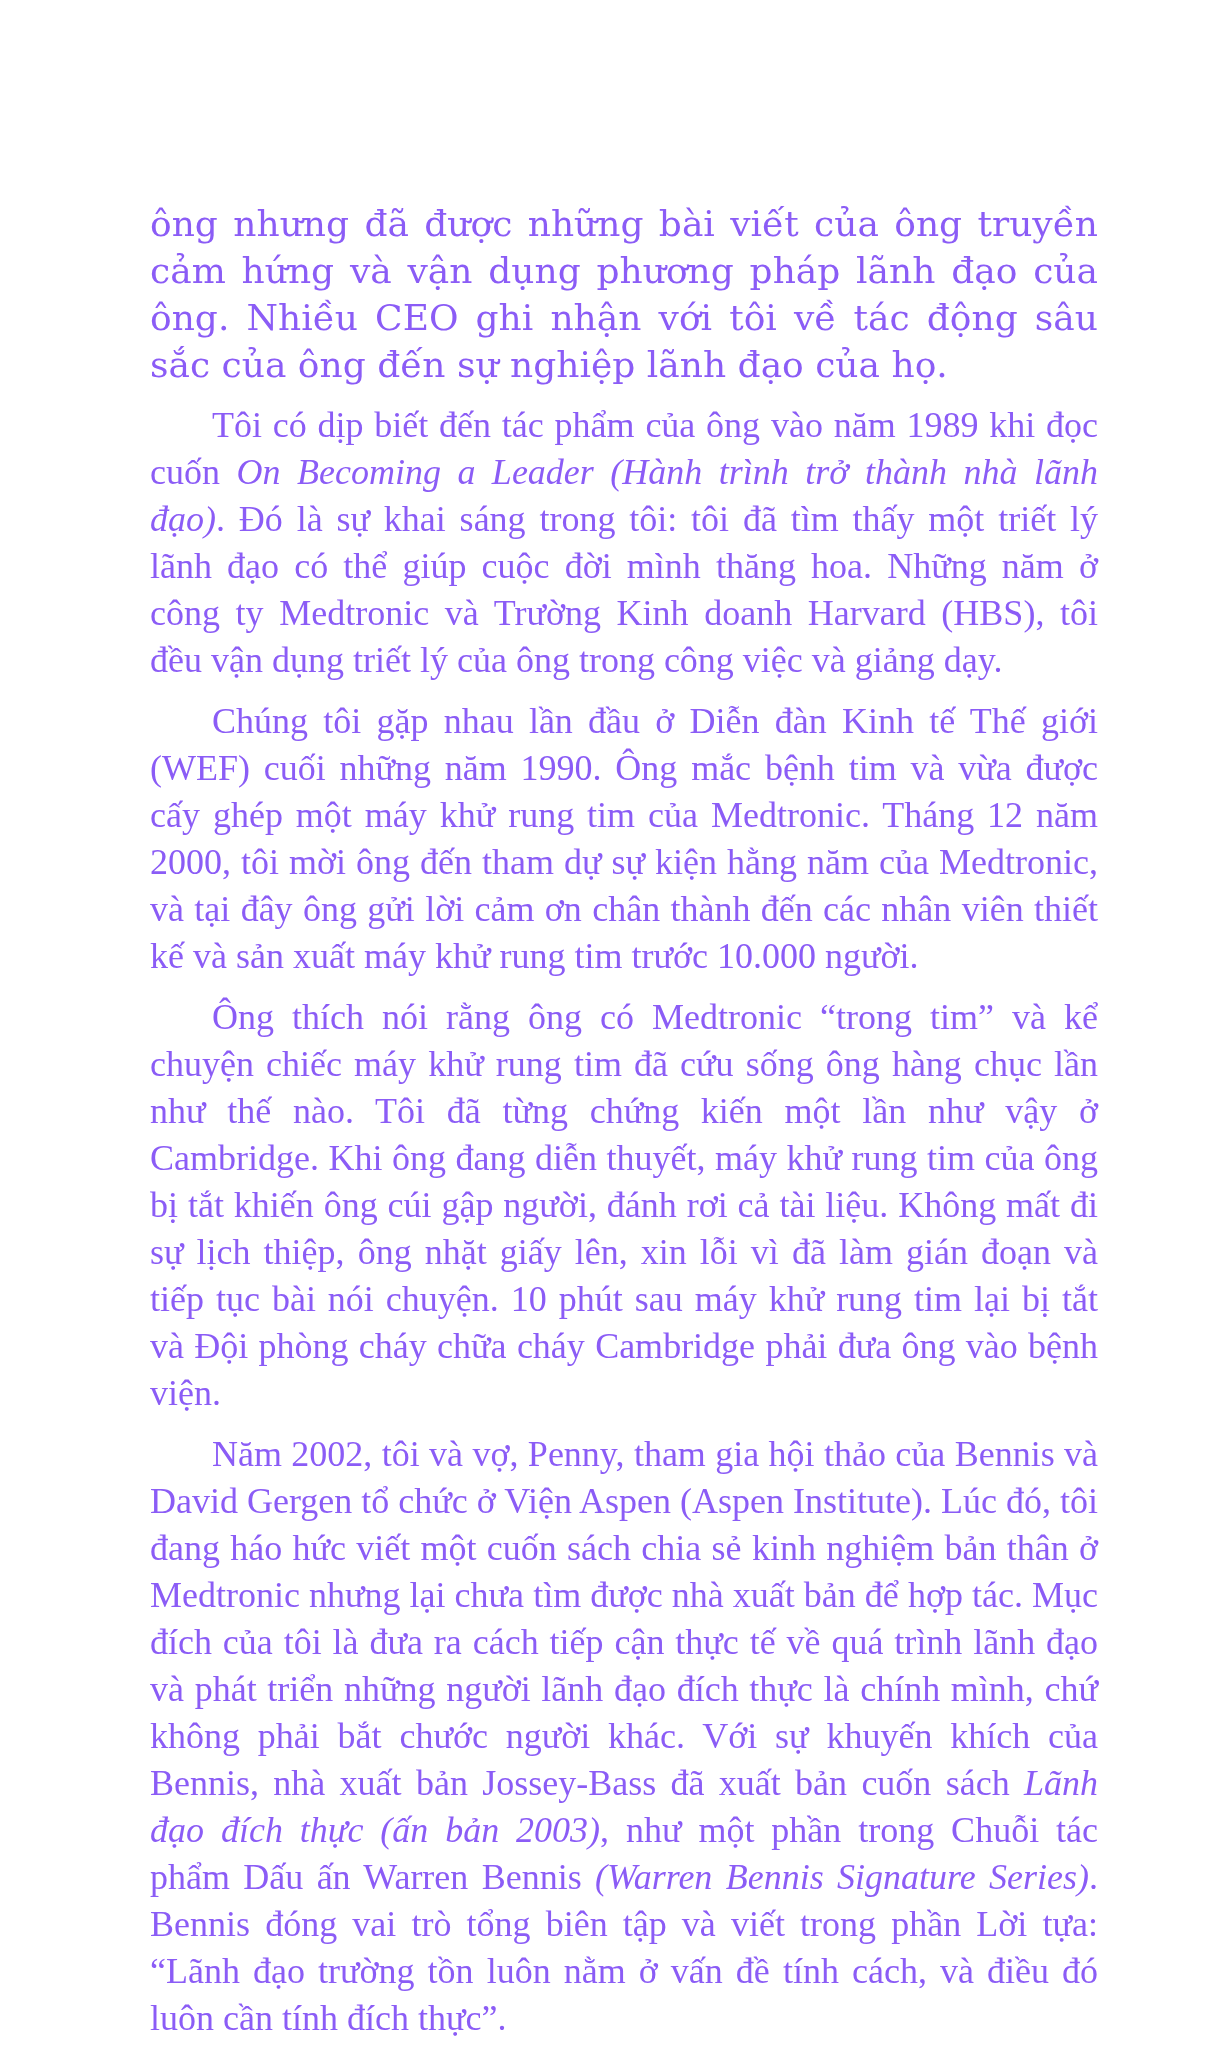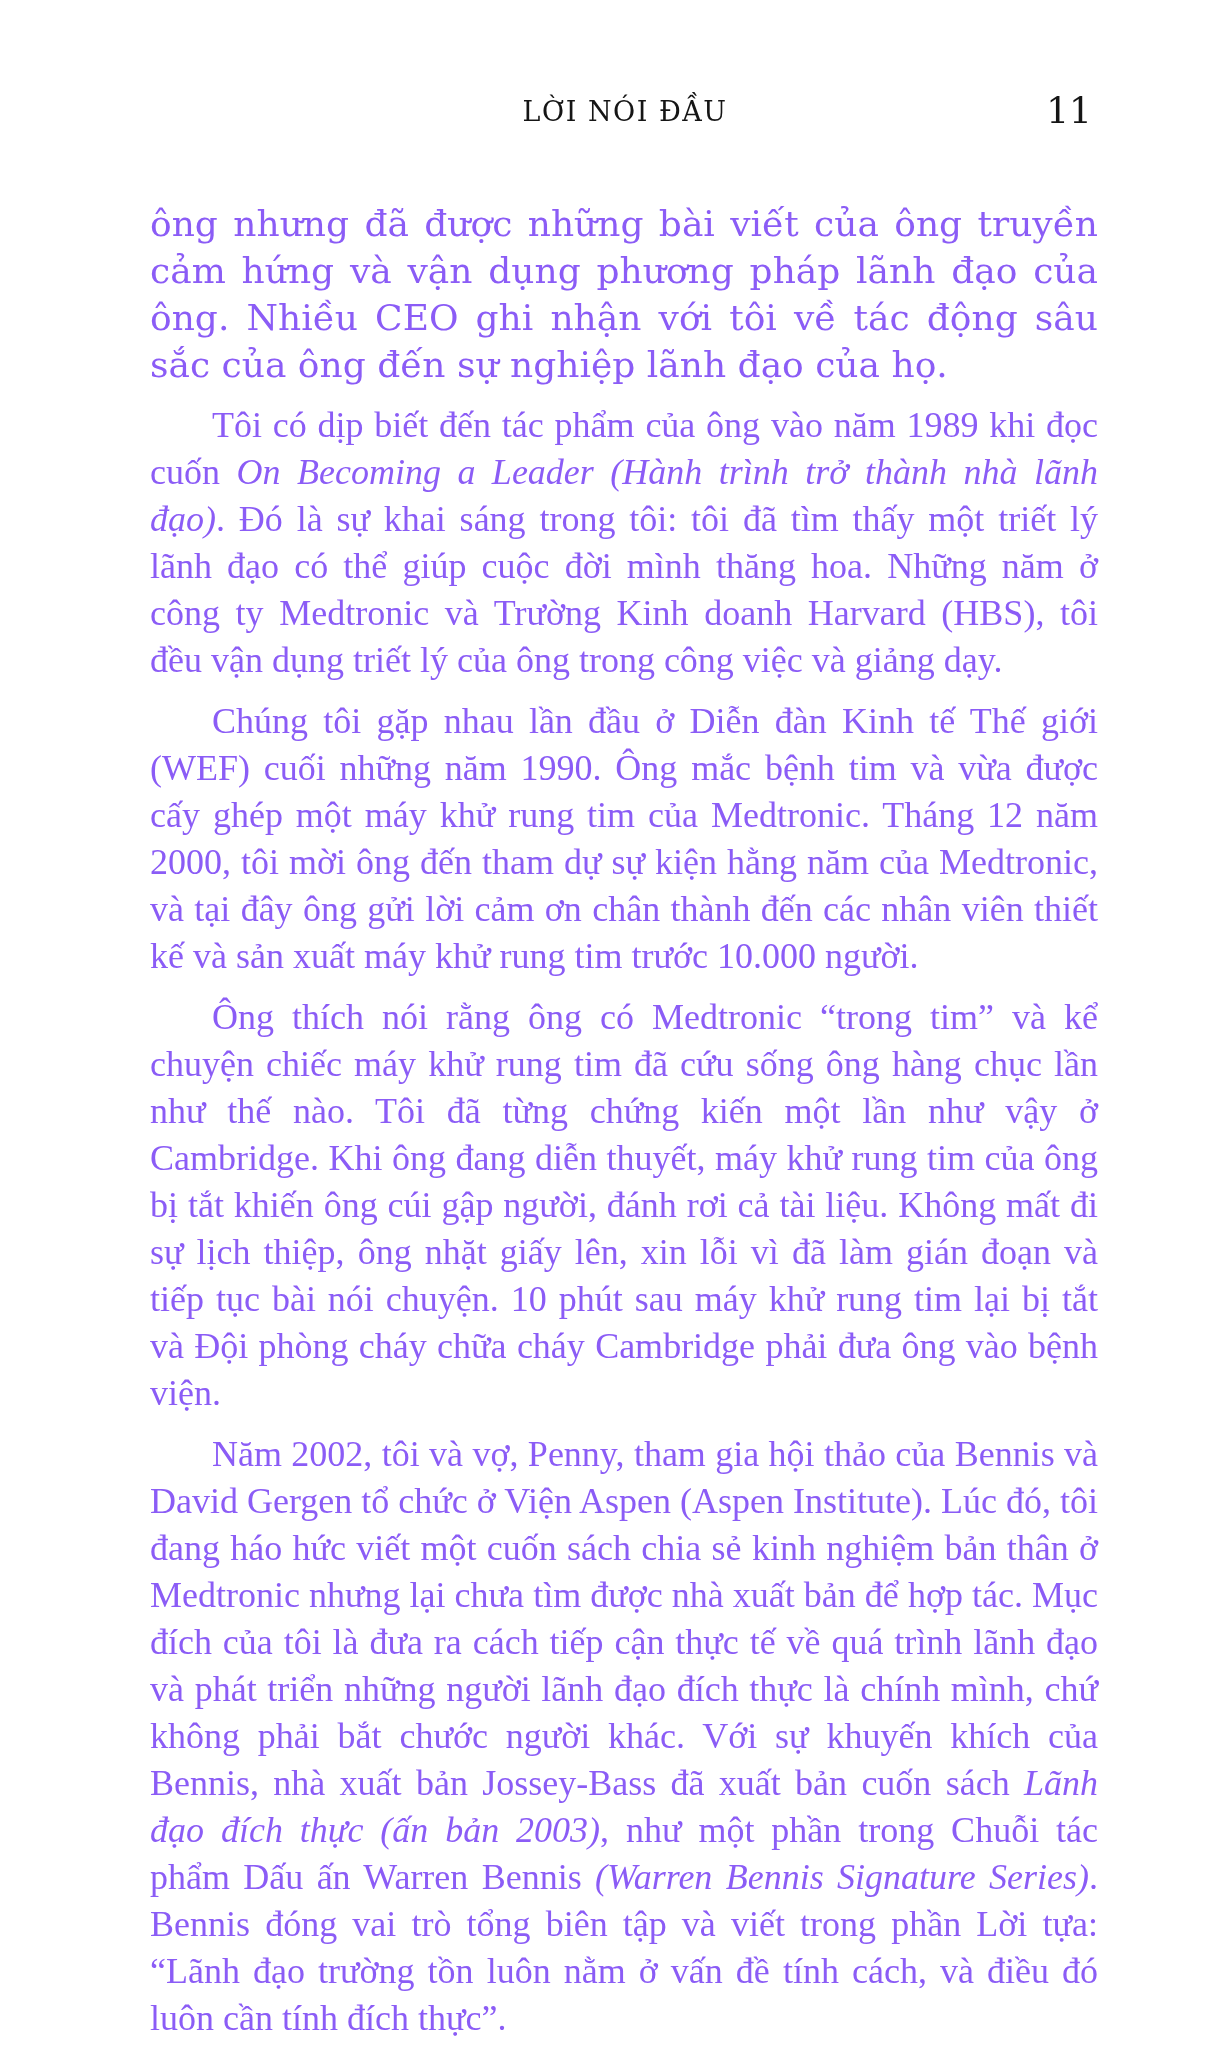--- a/index.html
+++ b/index.html
@@ -63,24 +63,20 @@
   }
   .it {
     font-style: italic;
   }
 </style>
 </head>
 <body>
 
 <div class="page">
 
-  <div class="running-head">
-    <div class="title">LỜI NÓI ĐẦU</div>
-    <div class="pagenum">11</div>
-  </div>
 
   <div class="content">
     <p><span>ông nhưng đã được những bài viết của ông truyền cảm hứng và vận dụng phương pháp lãnh đạo của ông. Nhiều CEO ghi nhận với tôi về tác động sâu sắc của ông đến sự nghiệp lãnh đạo của họ.</span></p>
     <p class="indent"><span>Tôi có dịp biết đến tác phẩm của ông vào năm 1989 khi đọc cuốn </span><span class="it">On Becoming a Leader (Hành trình trở thành nhà lãnh đạo)</span><span>. Đó là sự khai sáng trong tôi: tôi đã tìm thấy một triết lý lãnh đạo có thể giúp cuộc đời mình thăng hoa. Những năm ở công ty Medtronic và Trường Kinh doanh Harvard (HBS), tôi đều vận dụng triết lý của ông trong công việc và giảng dạy.</span></p>
     <p class="indent"><span>Chúng tôi gặp nhau lần đầu ở Diễn đàn Kinh tế Thế giới (WEF) cuối những năm 1990. Ông mắc bệnh tim và vừa được cấy ghép một máy khử rung tim của Medtronic. Tháng 12 năm 2000, tôi mời ông đến tham dự sự kiện hằng năm của Medtronic, và tại đây ông gửi lời cảm ơn chân thành đến các nhân viên thiết kế và sản xuất máy khử rung tim trước 10.000 người.</span></p>
     <p class="indent"><span>Ông thích nói rằng ông có Medtronic “trong tim” và kể chuyện chiếc máy khử rung tim đã cứu sống ông hàng chục lần như thế nào. Tôi đã từng chứng kiến một lần như vậy ở Cambridge. Khi ông đang diễn thuyết, máy khử rung tim của ông bị tắt khiến ông cúi gập người, đánh rơi cả tài liệu. Không mất đi sự lịch thiệp, ông nhặt giấy lên, xin lỗi vì đã làm gián đoạn và tiếp tục bài nói chuyện. 10 phút sau máy khử rung tim lại bị tắt và Đội phòng cháy chữa cháy Cambridge phải đưa ông vào bệnh viện.</span></p>
     <p class="indent"><span>Năm 2002, tôi và vợ, Penny, tham gia hội thảo của Bennis và David Gergen tổ chức ở Viện Aspen (Aspen Institute). Lúc đó, tôi đang háo hức viết một cuốn sách chia sẻ kinh nghiệm bản thân ở Medtronic nhưng lại chưa tìm được nhà xuất bản để hợp tác. Mục đích của tôi là đưa ra cách tiếp cận thực tế về quá trình lãnh đạo và phát triển những người lãnh đạo đích thực là chính mình, chứ không phải bắt chước người khác. Với sự khuyến khích của Bennis, nhà xuất bản Jossey-Bass đã xuất bản cuốn sách </span><span class="it">Lãnh đạo đích thực (ấn bản 2003)</span><span>, như một phần trong Chuỗi tác phẩm Dấu ấn Warren Bennis </span><span class="it">(Warren Bennis Signature Series)</span><span>. Bennis đóng vai trò tổng biên tập và viết trong phần Lời tựa: “Lãnh đạo trường tồn luôn nằm ở vấn đề tính cách, và điều đó luôn cần tính đích thực”.</span></p>
   </div>
 
 </div>

